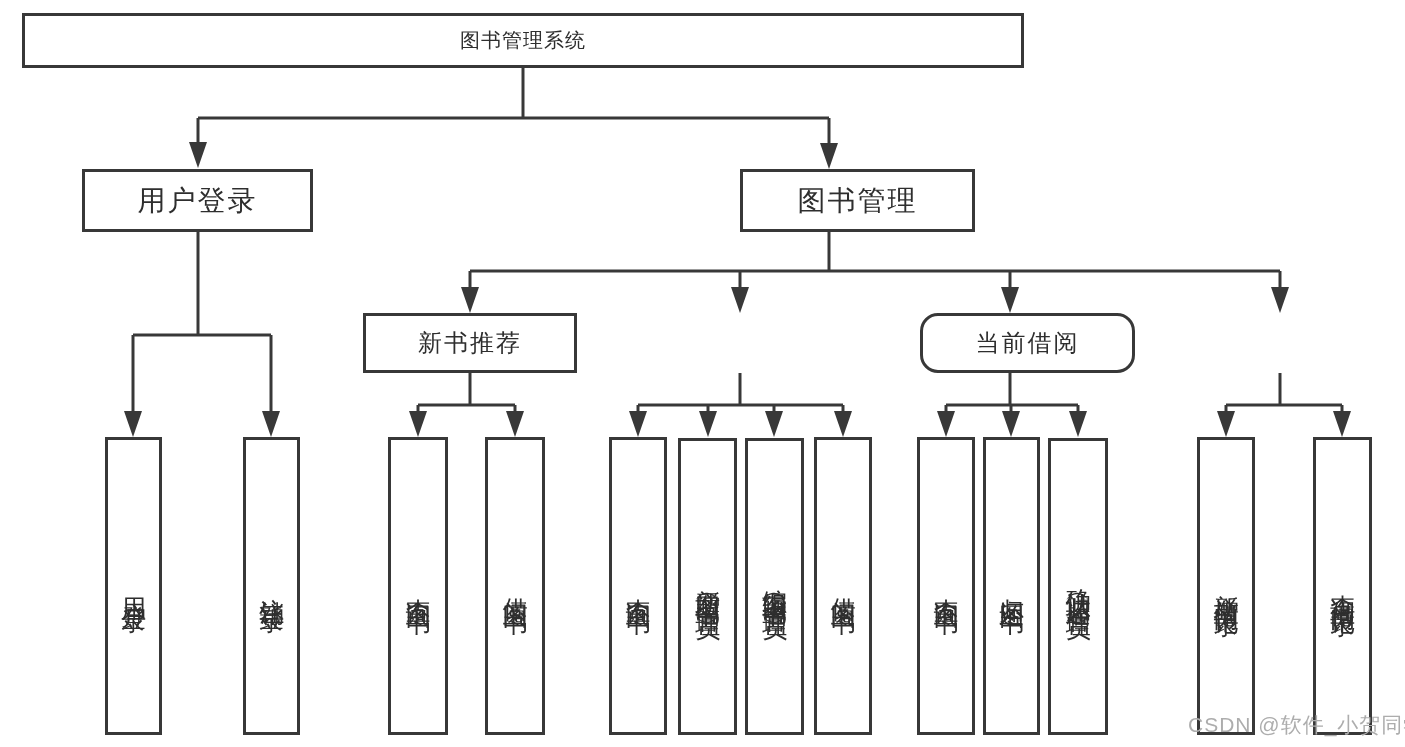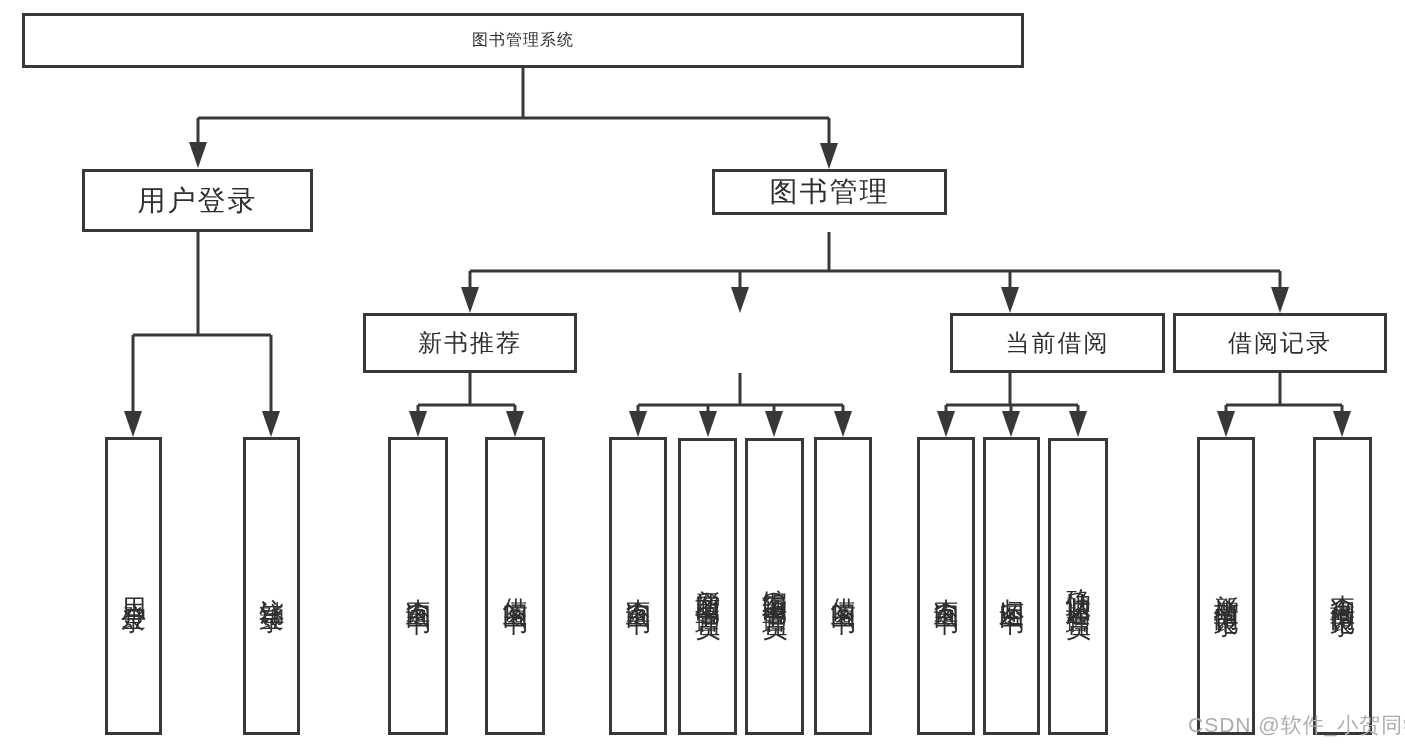--- a/index.html
+++ b/index.html
@@ -15,21 +15,21 @@
     position:absolute;
     box-sizing:border-box;
     border:3px solid #383838;
     background:#ffffff;
     display:flex;
     align-items:center;
     justify-content:center;
     color:#2e2e2e;
   }
   .h-label{letter-spacing:2px;white-space:nowrap;}
-  .title{font-size:16px;letter-spacing:1px;}
+  .title{font-size:20px;letter-spacing:1px;}
   .lvl2{font-size:28px;}
   .lvl3{font-size:24px;}
   .vbox{
     writing-mode:vertical-rl;
     text-orientation:mixed;
     font-size:25px;
     letter-spacing:4px;
     line-height:1.1;
   }
   #connectors{
@@ -111,25 +111,24 @@
     <path d="M1226 405 H1342"></path>
     <path d="M1226 405 V417"></path>
       <polygon points="1217,411 1235,411 1226,437"></polygon>
     <path d="M1342 405 V417"></path>
       <polygon points="1333,411 1351,411 1342,437"></polygon>
   </svg>
 
   <div class="box h-label title" style="left:22px;top:13px;width:1002px;height:55px;">图书管理系统</div>
 
   <div class="box h-label lvl2" style="left:82px;top:169px;width:231px;height:63px;">用户登录</div>
-  <div class="box h-label lvl2" style="left:712px;top:169px;width:235px;height:46px;">图书管理</div>
+  <div class="box h-label lvl2" style="left:740px;top:169px;width:235px;height:63px;">图书管理</div>
 
   <div class="box h-label lvl3" style="left:363px;top:313px;width:214px;height:60px;">新书推荐</div>
-  <div class="box h-label lvl3" style="left:950px;top:313px;width:215px;height:60px;">当前借阅</div>
-  <div class="box h-label lvl3" style="left:1173px;top:313px;width:214px;height:60px;">借阅记录</div>
+  <div class="box h-label lvl3" style="left:920px;top:313px;width:215px;height:60px;border-radius:18px;">当前借阅</div>
 
   <div class="box vbox" style="left:105px;top:437px;width:57px;height:298px;">用户登录</div>
   <div class="box vbox" style="left:243px;top:437px;width:57px;height:298px;">注销登录</div>
 
   <div class="box vbox" style="left:388px;top:437px;width:60px;height:298px;">查询图书</div>
   <div class="box vbox" style="left:485px;top:437px;width:60px;height:298px;">借阅图书</div>
 
   <div class="box vbox" style="left:609px;top:437px;width:58px;height:298px;">查询图书</div>
   <div class="box vbox" style="left:678px;top:438px;width:59px;height:297px;">新增图书（管理员）</div>
   <div class="box vbox" style="left:745px;top:438px;width:59px;height:297px;">编辑图书（管理员）</div>

